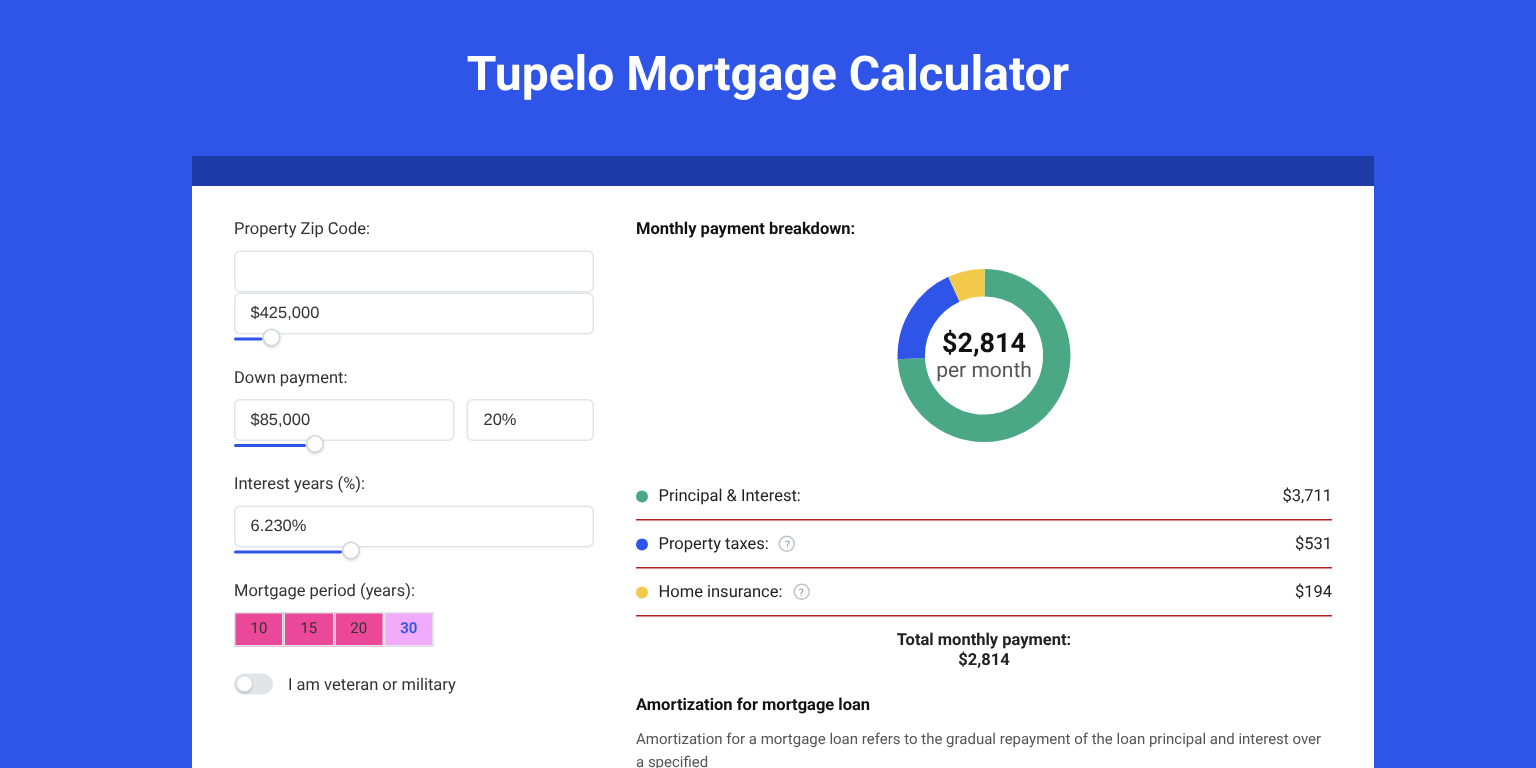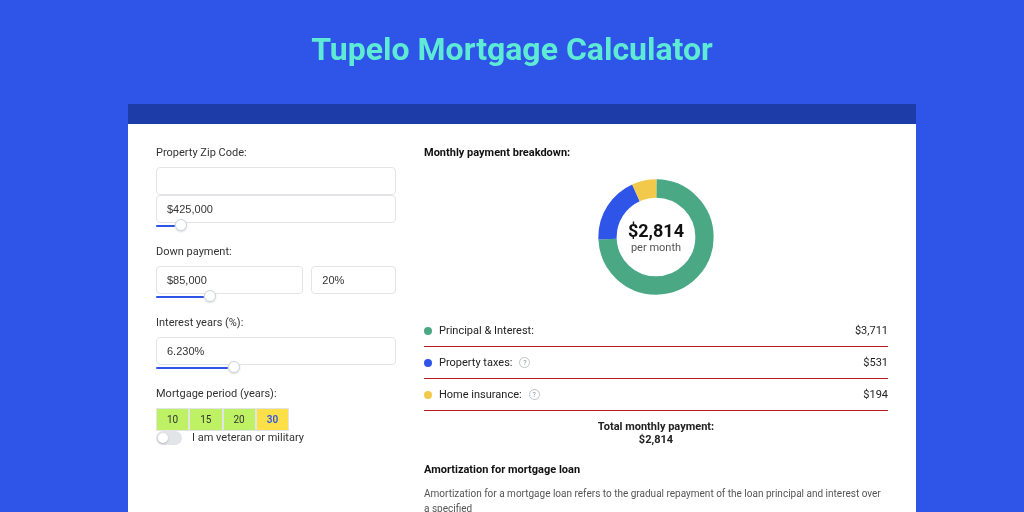--- a/index.html
+++ b/index.html
@@ -4,21 +4,21 @@
 <style>
   * { box-sizing: border-box; margin: 0; padding: 0; }
   body {
     font-family: -apple-system, BlinkMacSystemFont, "Segoe UI", Roboto, Arial, sans-serif;
     background: #2e55e8;
     width: 1024px;
     height: 512px;
     overflow: hidden;
   }
   .title {
-    color: #5eead4;
+    color: #ffffff;
     font-size: 32px;
     font-weight: 700;
     text-align: center;
     padding: 30px 0 24px 0;
   }
   .dark-bar {
     background: #1e3ca8;
     height: 20px;
     position: absolute;
     top: 104px;
@@ -79,31 +79,33 @@
     border: 1px solid #cfd3db;
     border-radius: 50%;
     box-shadow: 0 1px 2px rgba(0,0,0,0.15);
   }
   .periods { display: flex; gap: 0; margin-top: 2px; }
   .period-btn {
     border: 1px solid #e2e4e8;
     padding: 5px 10px;
     font-size: 10px;
     color: #333;
-    background: #bef264;
+    background: #ec4899;
     cursor: pointer;
   }
   .period-btn.active {
-    background: #fde047;
+    background: #f0abfc;
     color: #2e55e8;
     font-weight: 600;
   }
   .toggle-row {
     display: flex;
+    align-items: center;
     gap: 10px;
+    margin-top: 18px;
   }
   .toggle {
     width: 26px;
     height: 14px;
     background: #e2e4e8;
     border-radius: 8px;
     position: relative;
   }
   .toggle-knob {
     width: 10px;
@@ -134,21 +136,21 @@
   }
   .donut svg { width: 128px; height: 128px; }
   .donut-center {
     position: absolute;
     top: 50%;
     left: 50%;
     transform: translate(-50%, -50%);
     text-align: center;
   }
   .donut-amount { font-size: 18px; font-weight: 700; color: #111; }
-  .donut-sub { font-size: 11px; color: #555; }
+  .donut-sub { font-size: 14px; color: #555; }
   .line {
     display: flex;
     align-items: center;
     justify-content: space-between;
     padding: 9px 0;
     border-bottom: 1px solid #b91c1c;
     font-size: 11px;
     color: #222;
   }
   .line.total { font-weight: 700; border-bottom: none; flex-direction: column; }

